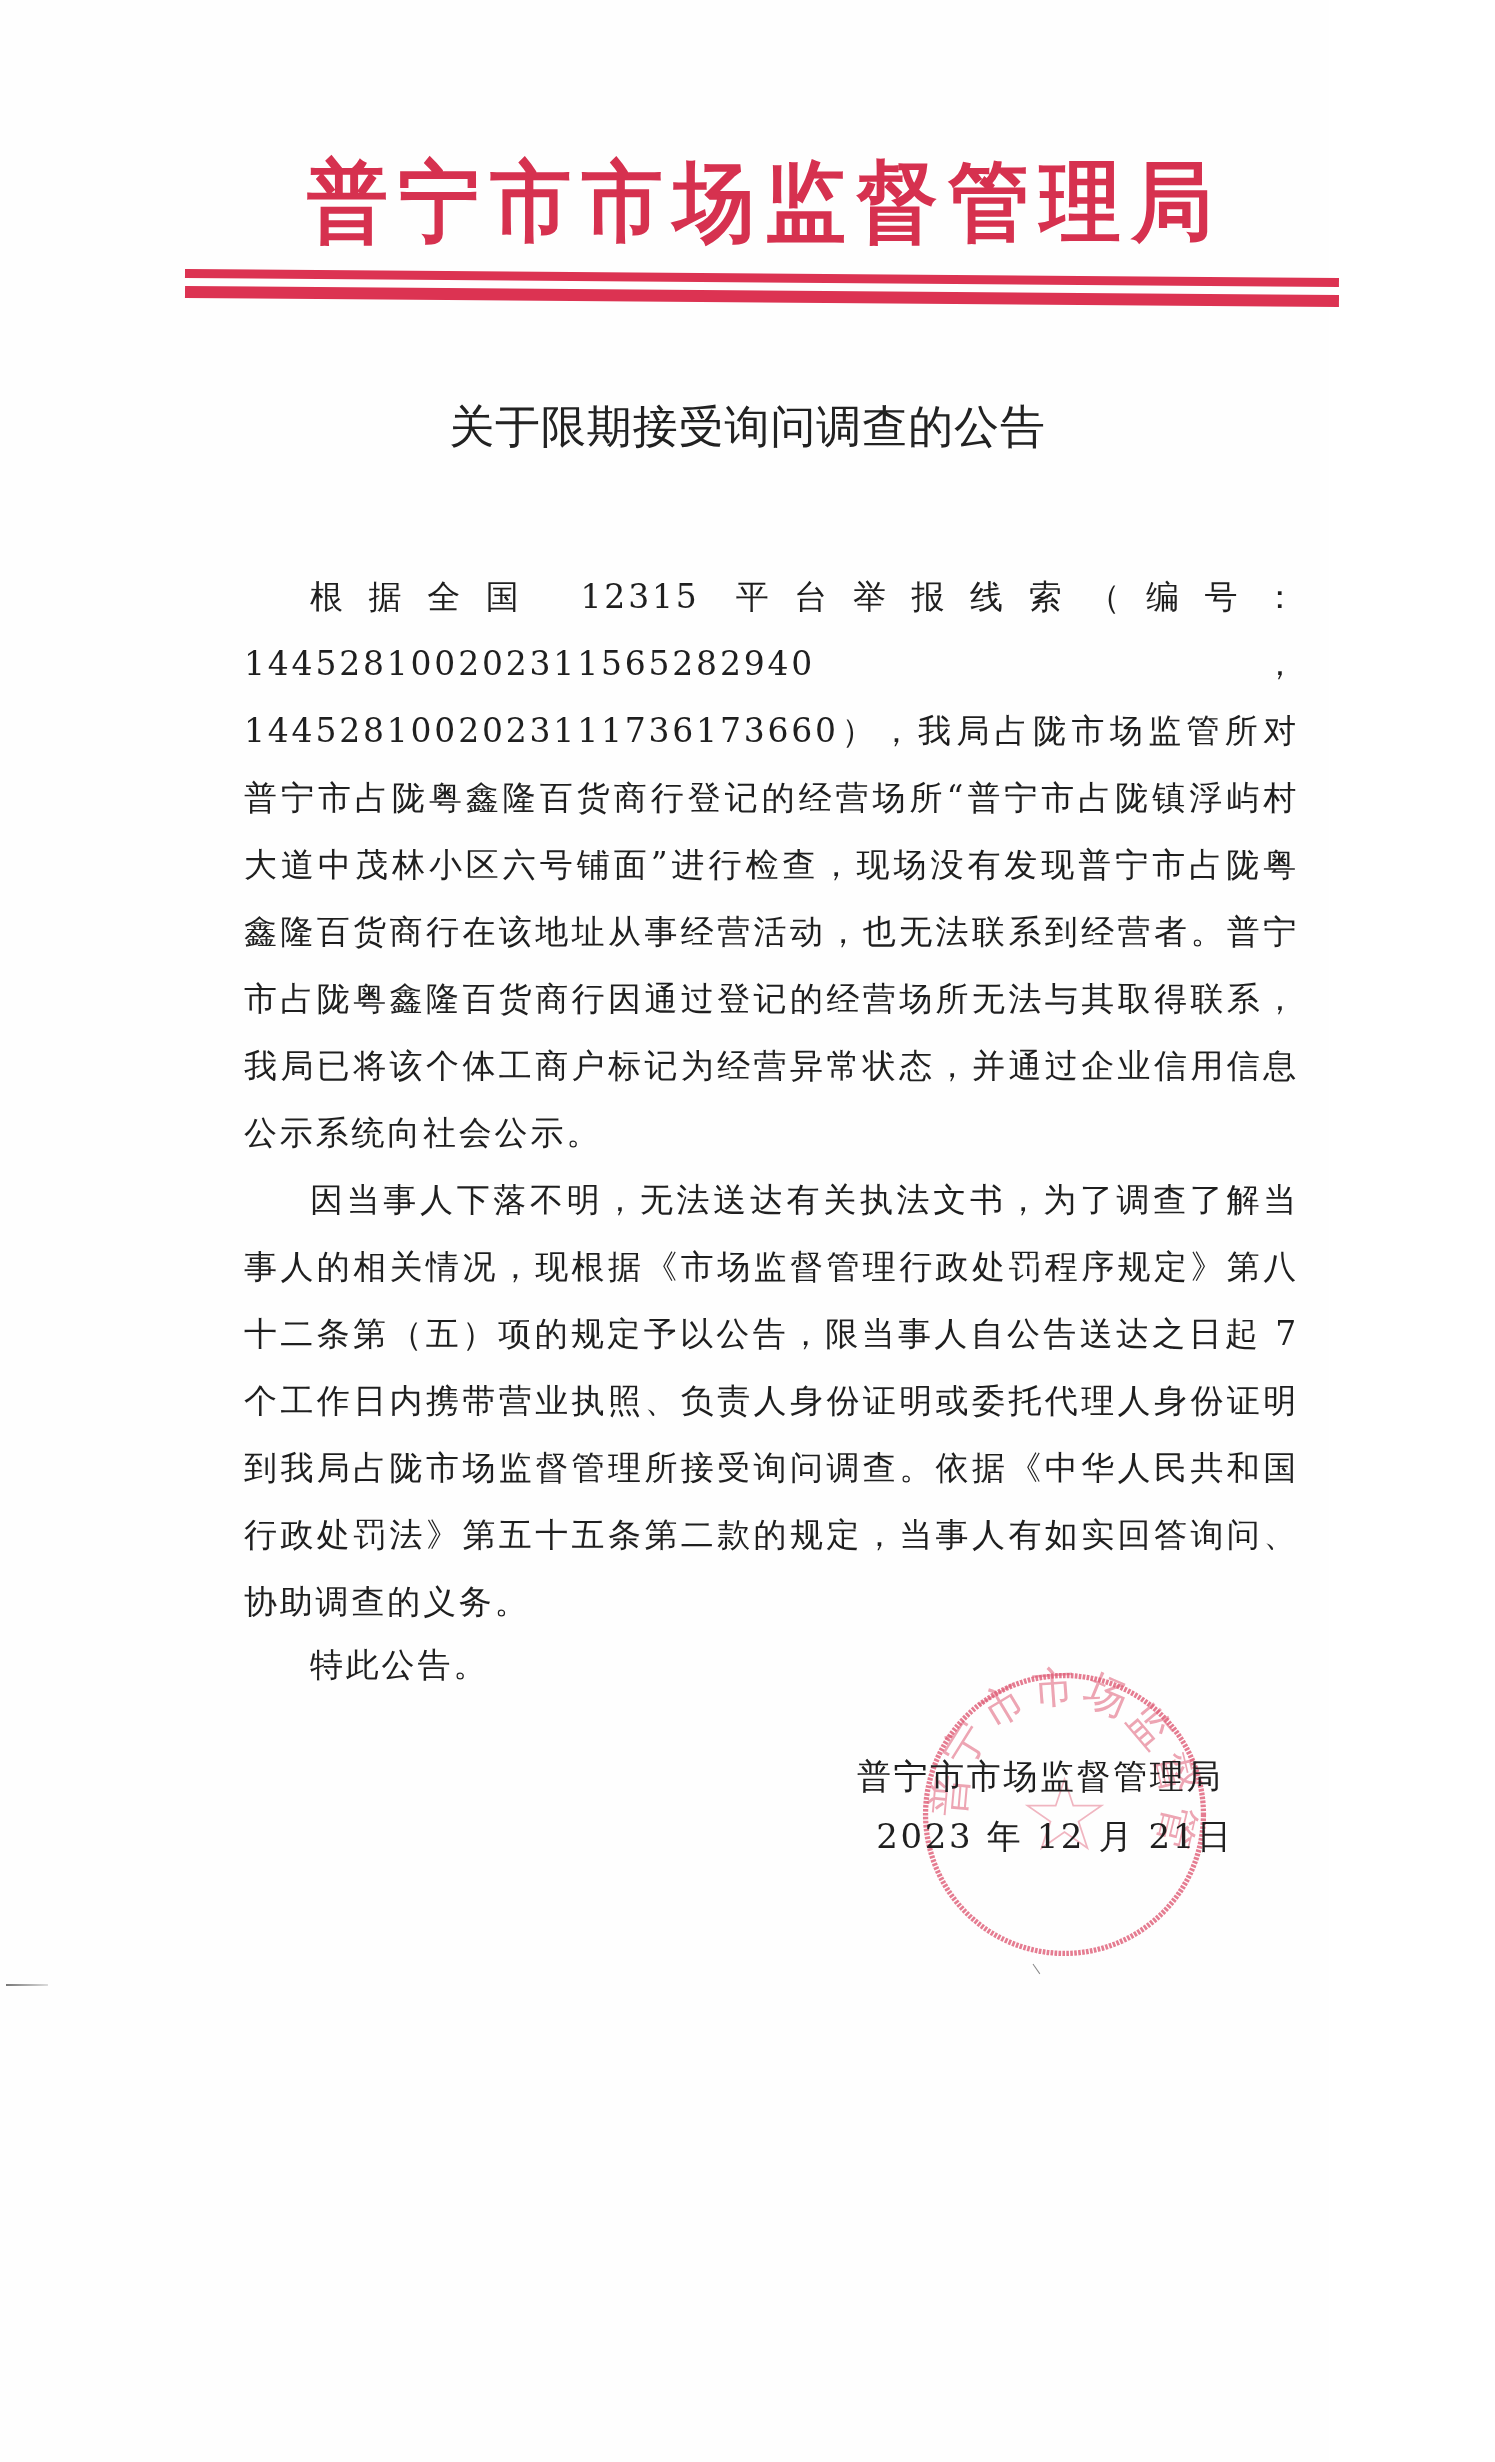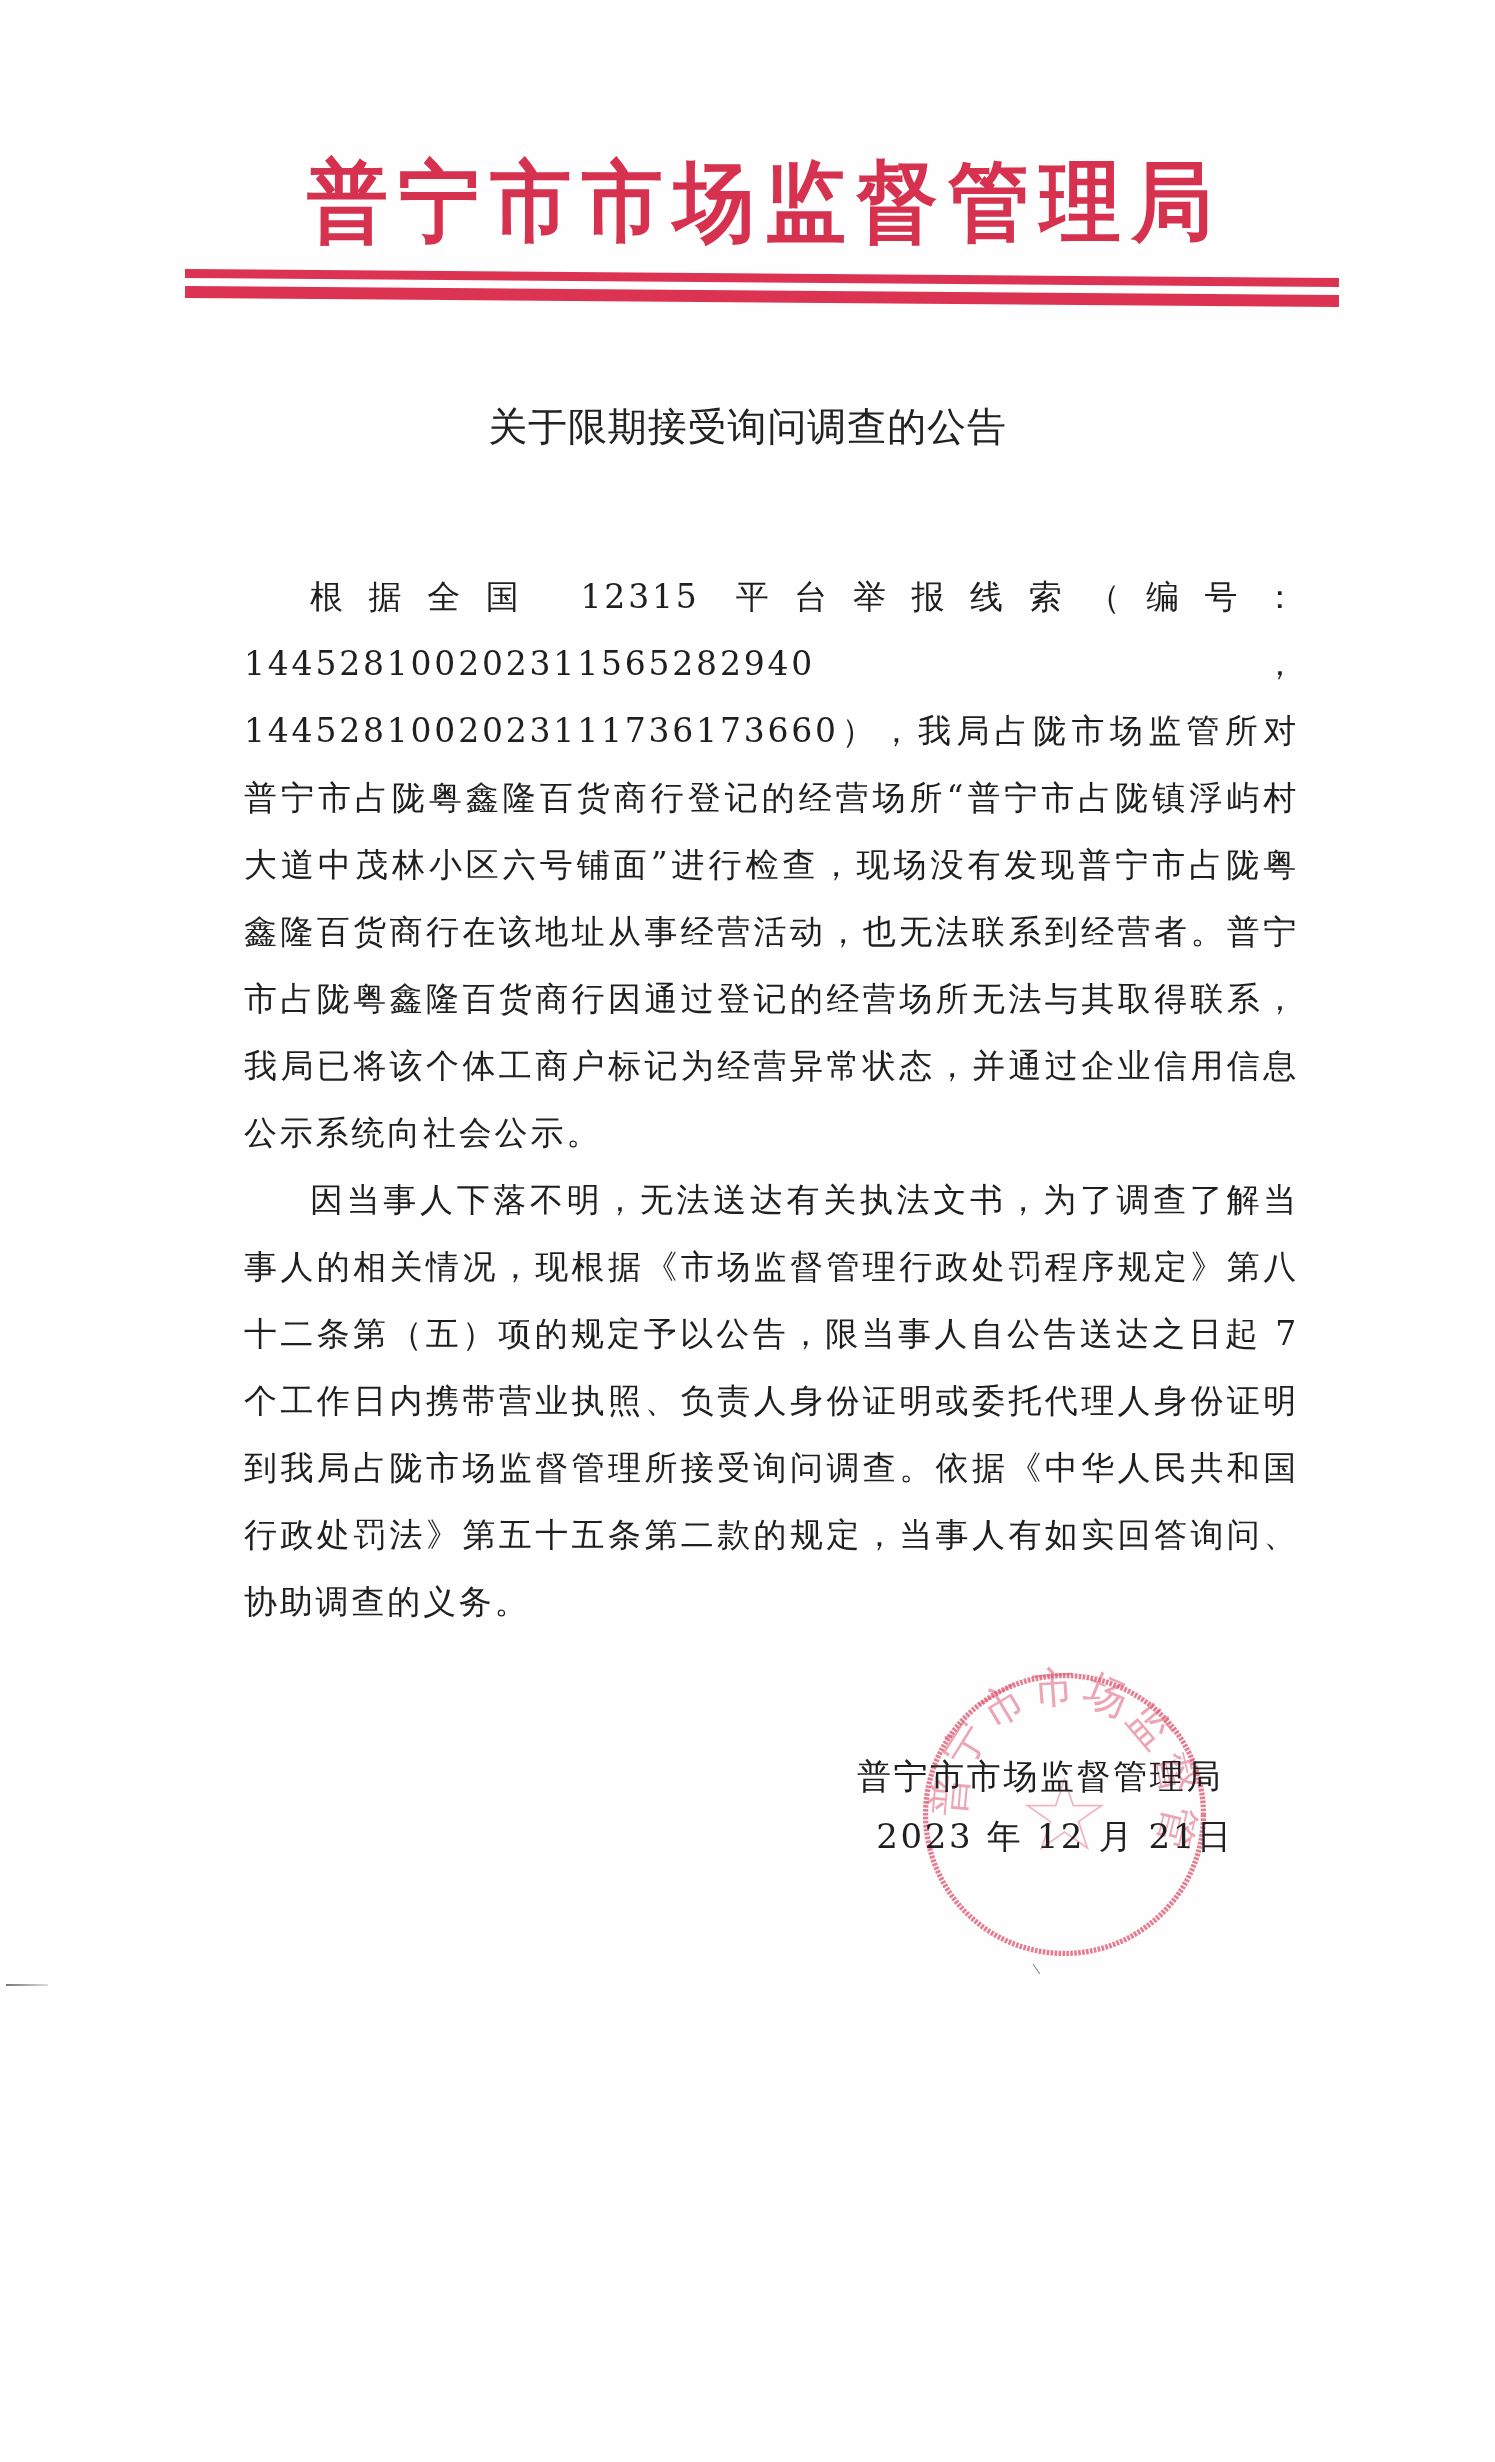--- a/index.html
+++ b/index.html
@@ -49,21 +49,21 @@
     .rule-thick { top: 286px; height: 12.3px; }
 
     
     .doc-title {
       position: absolute;
       left: 264px;
       top: 400px;
       width: 967px;
       text-align: center;
       font-family: "DejaVu Sans", "Liberation Sans", sans-serif;
-      font-size: 39px;
+      font-size: 45px;
       letter-spacing: 0.9px;
       color: #222;
       line-height: 53px;
     }
 
     
     .body-text {
       position: absolute;
       left: 244px;
       top: 563px;
@@ -138,20 +138,21 @@
 
   <div class="masthead">普宁市市场监督管理局</div>
   <div class="rule rule-thin"></div>
   <div class="rule rule-thick"></div>
 
   <div class="doc-title">关于限期接受询问调查的公告</div>
 
   <div class="body-text">
     <p>根据全国 12315 平台举报线索（编号：144528100202311565282940，1445281002023111736173660），我局占陇市场监管所对普宁市占陇粤鑫隆百货商行登记的经营场所“普宁市占陇镇浮屿村大道中茂林小区六号铺面”进行检查，现场没有发现普宁市占陇粤鑫隆百货商行在该地址从事经营活动，也无法联系到经营者。普宁市占陇粤鑫隆百货商行因通过登记的经营场所无法与其取得联系，我局已将该个体工商户标记为经营异常状态，并通过企业信用信息公示系统向社会公示。</p>
     <p>因当事人下落不明，无法送达有关执法文书，为了调查了解当事人的相关情况，现根据《市场监督管理行政处罚程序规定》第八十二条第（五）项的规定予以公告，限当事人自公告送达之日起 7 个工作日内携带营业执照、负责人身份证明或委托代理人身份证明到我局占陇市场监督管理所接受询问调查。依据《中华人民共和国行政处罚法》第五十五条第二款的规定，当事人有如实回答询问、协助调查的义务。</p>
+    <p class="tight">特此公告。</p>
   </div>
 
   <div class="seal">
     <svg viewBox="0 0 340 340" xmlns="http://www.w3.org/2000/svg">
       <defs>
         <path id="sealArc" d="M 60 190 A 115 115 0 1 1 280 190" fill="none"></path>
       </defs>
       <circle cx="170" cy="170" r="158" fill="none" stroke="#d9405e" stroke-width="6" stroke-dasharray="3 1.5" opacity="0.8"></circle>
       <text font-family="DejaVu Sans, sans-serif" font-size="48" fill="#d9405e" opacity="0.55" letter-spacing="6">
         <textPath href="#sealArc" startOffset="4%">普宁市市场监督管理局</textPath>

